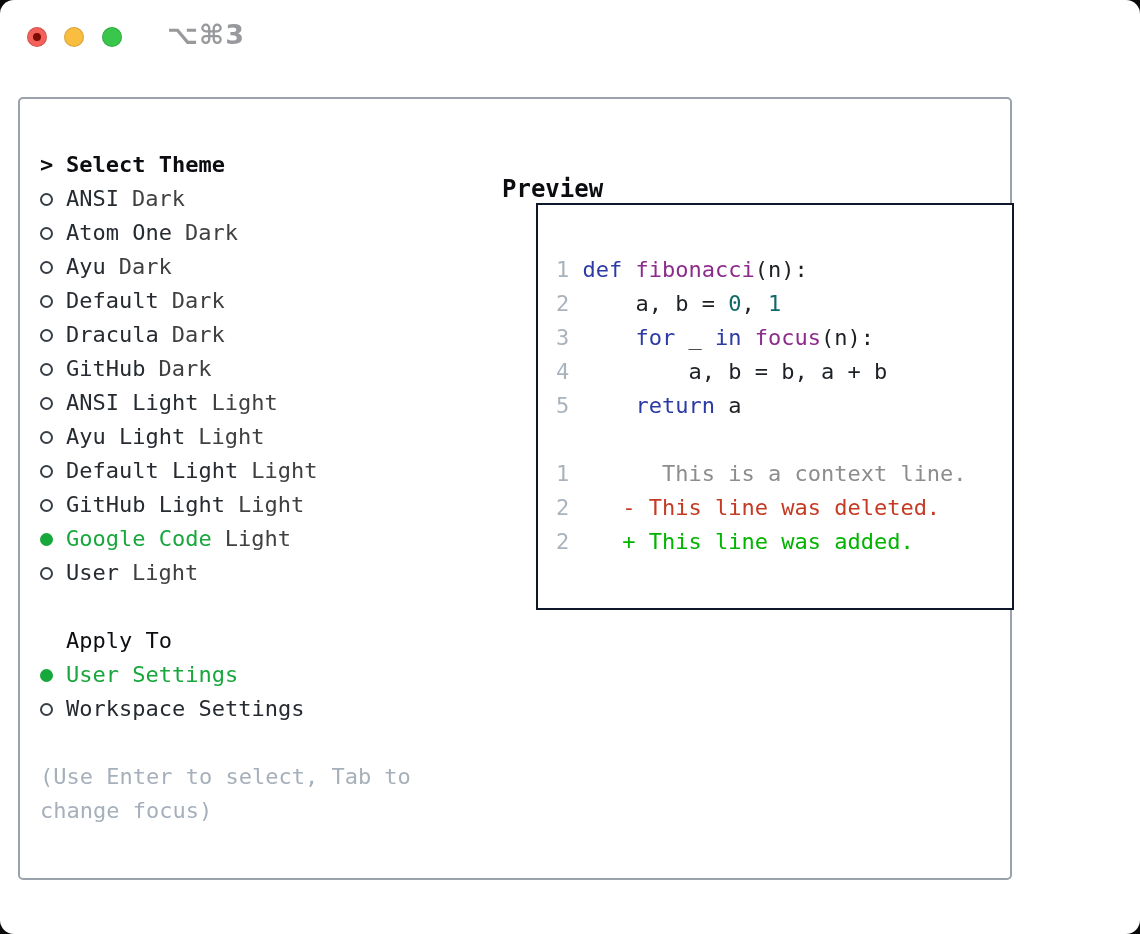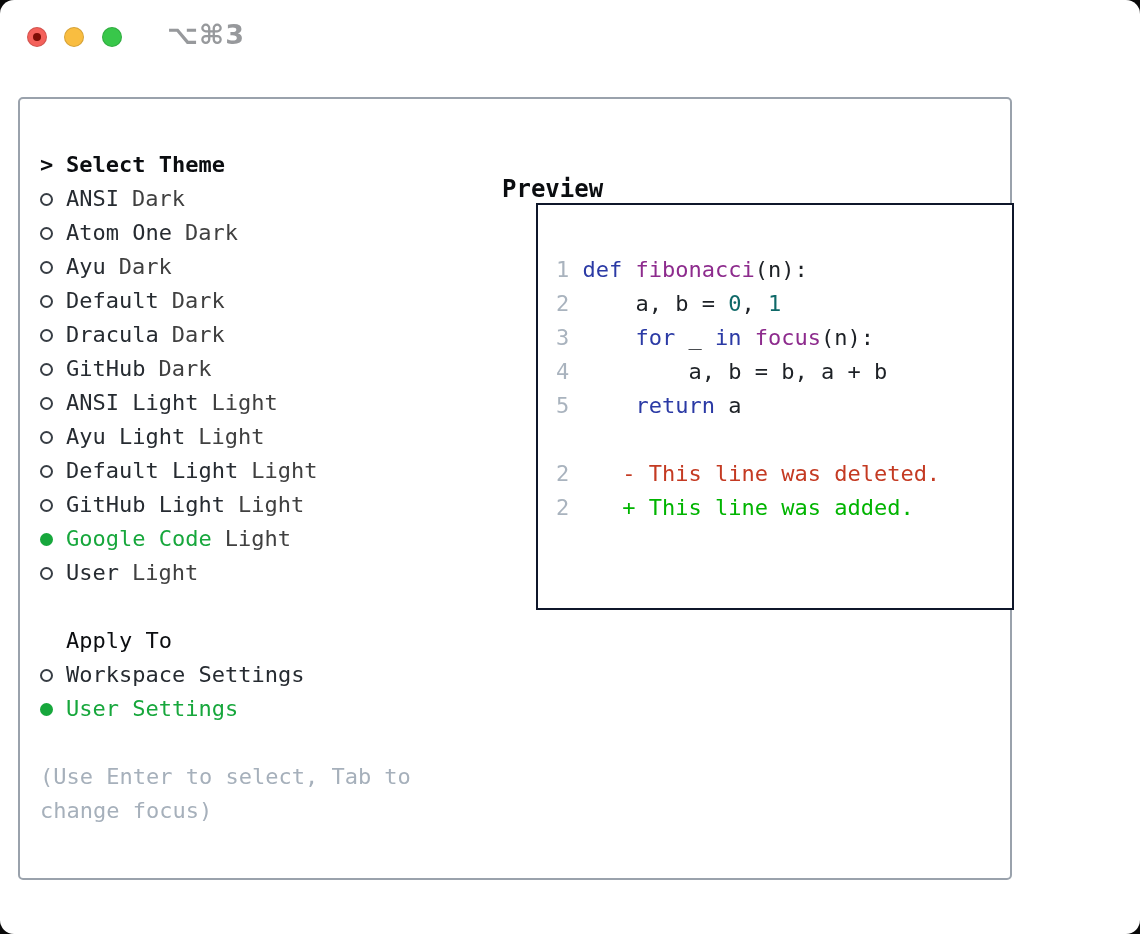--- a/index.html
+++ b/index.html
@@ -113,39 +113,40 @@
         </div>
 
       <div class="row blank"></div>
 
       <div class="row">
         <span class="marker"></span>
         <span class="hdr2">Apply To</span>
       </div>
 
       <div id="apply-list">
+          <div class="row apply-item selected"><span class="marker"><span class="circle filled"></span></span><span class="alabel">User Settings</span></div>
           <div class="row apply-item"><span class="marker"><span class="circle"></span></span><span class="alabel">Workspace Settings</span></div>
-          <div class="row apply-item selected"><span class="marker"><span class="circle filled"></span></span><span class="alabel">User Settings</span></div>
         </div>
 
       <div class="row blank"></div>
 
       <div class="help">(Use Enter to select, Tab to change focus)</div>
     </div>
 
     <div class="preview-hdr">Preview</div>
 
     <div class="preview-box">
       <div id="code-block">
           <div class="cline"><span class="lnum">1</span><span class="tok-kw">def</span><span class="tok-pl"> </span><span class="tok-fn">fibonacci</span><span class="tok-pl">(n):</span></div>
           <div class="cline"><span class="lnum">2</span><span class="tok-pl">    a, b = </span><span class="tok-lit">0</span><span class="tok-pl">, </span><span class="tok-lit">1</span></div>
           <div class="cline"><span class="lnum">3</span><span class="tok-pl">    </span><span class="tok-kw">for</span><span class="tok-pl"> _ </span><span class="tok-kw">in</span><span class="tok-pl"> </span><span class="tok-fn">focus</span><span class="tok-pl">(n):</span></div>
           <div class="cline"><span class="lnum">4</span><span class="tok-pl">        a, b = b, a + b</span></div>
           <div class="cline"><span class="lnum">5</span><span class="tok-pl">    </span><span class="tok-kw">return</span><span class="tok-pl"> a</span></div>
         </div>
       <div id="diff-block">
+          <div class="cline"><span class="lnum">1</span><span class="tok-ctx">      This is a context line.</span></div>
           <div class="cline"><span class="lnum">2</span><span class="tok-del">   - This line was deleted.</span></div>
           <div class="cline"><span class="lnum">2</span><span class="tok-add">   + This line was added.</span></div>
         </div>
     </div>
 
   </div>
 </div>
 
 </body></html>

